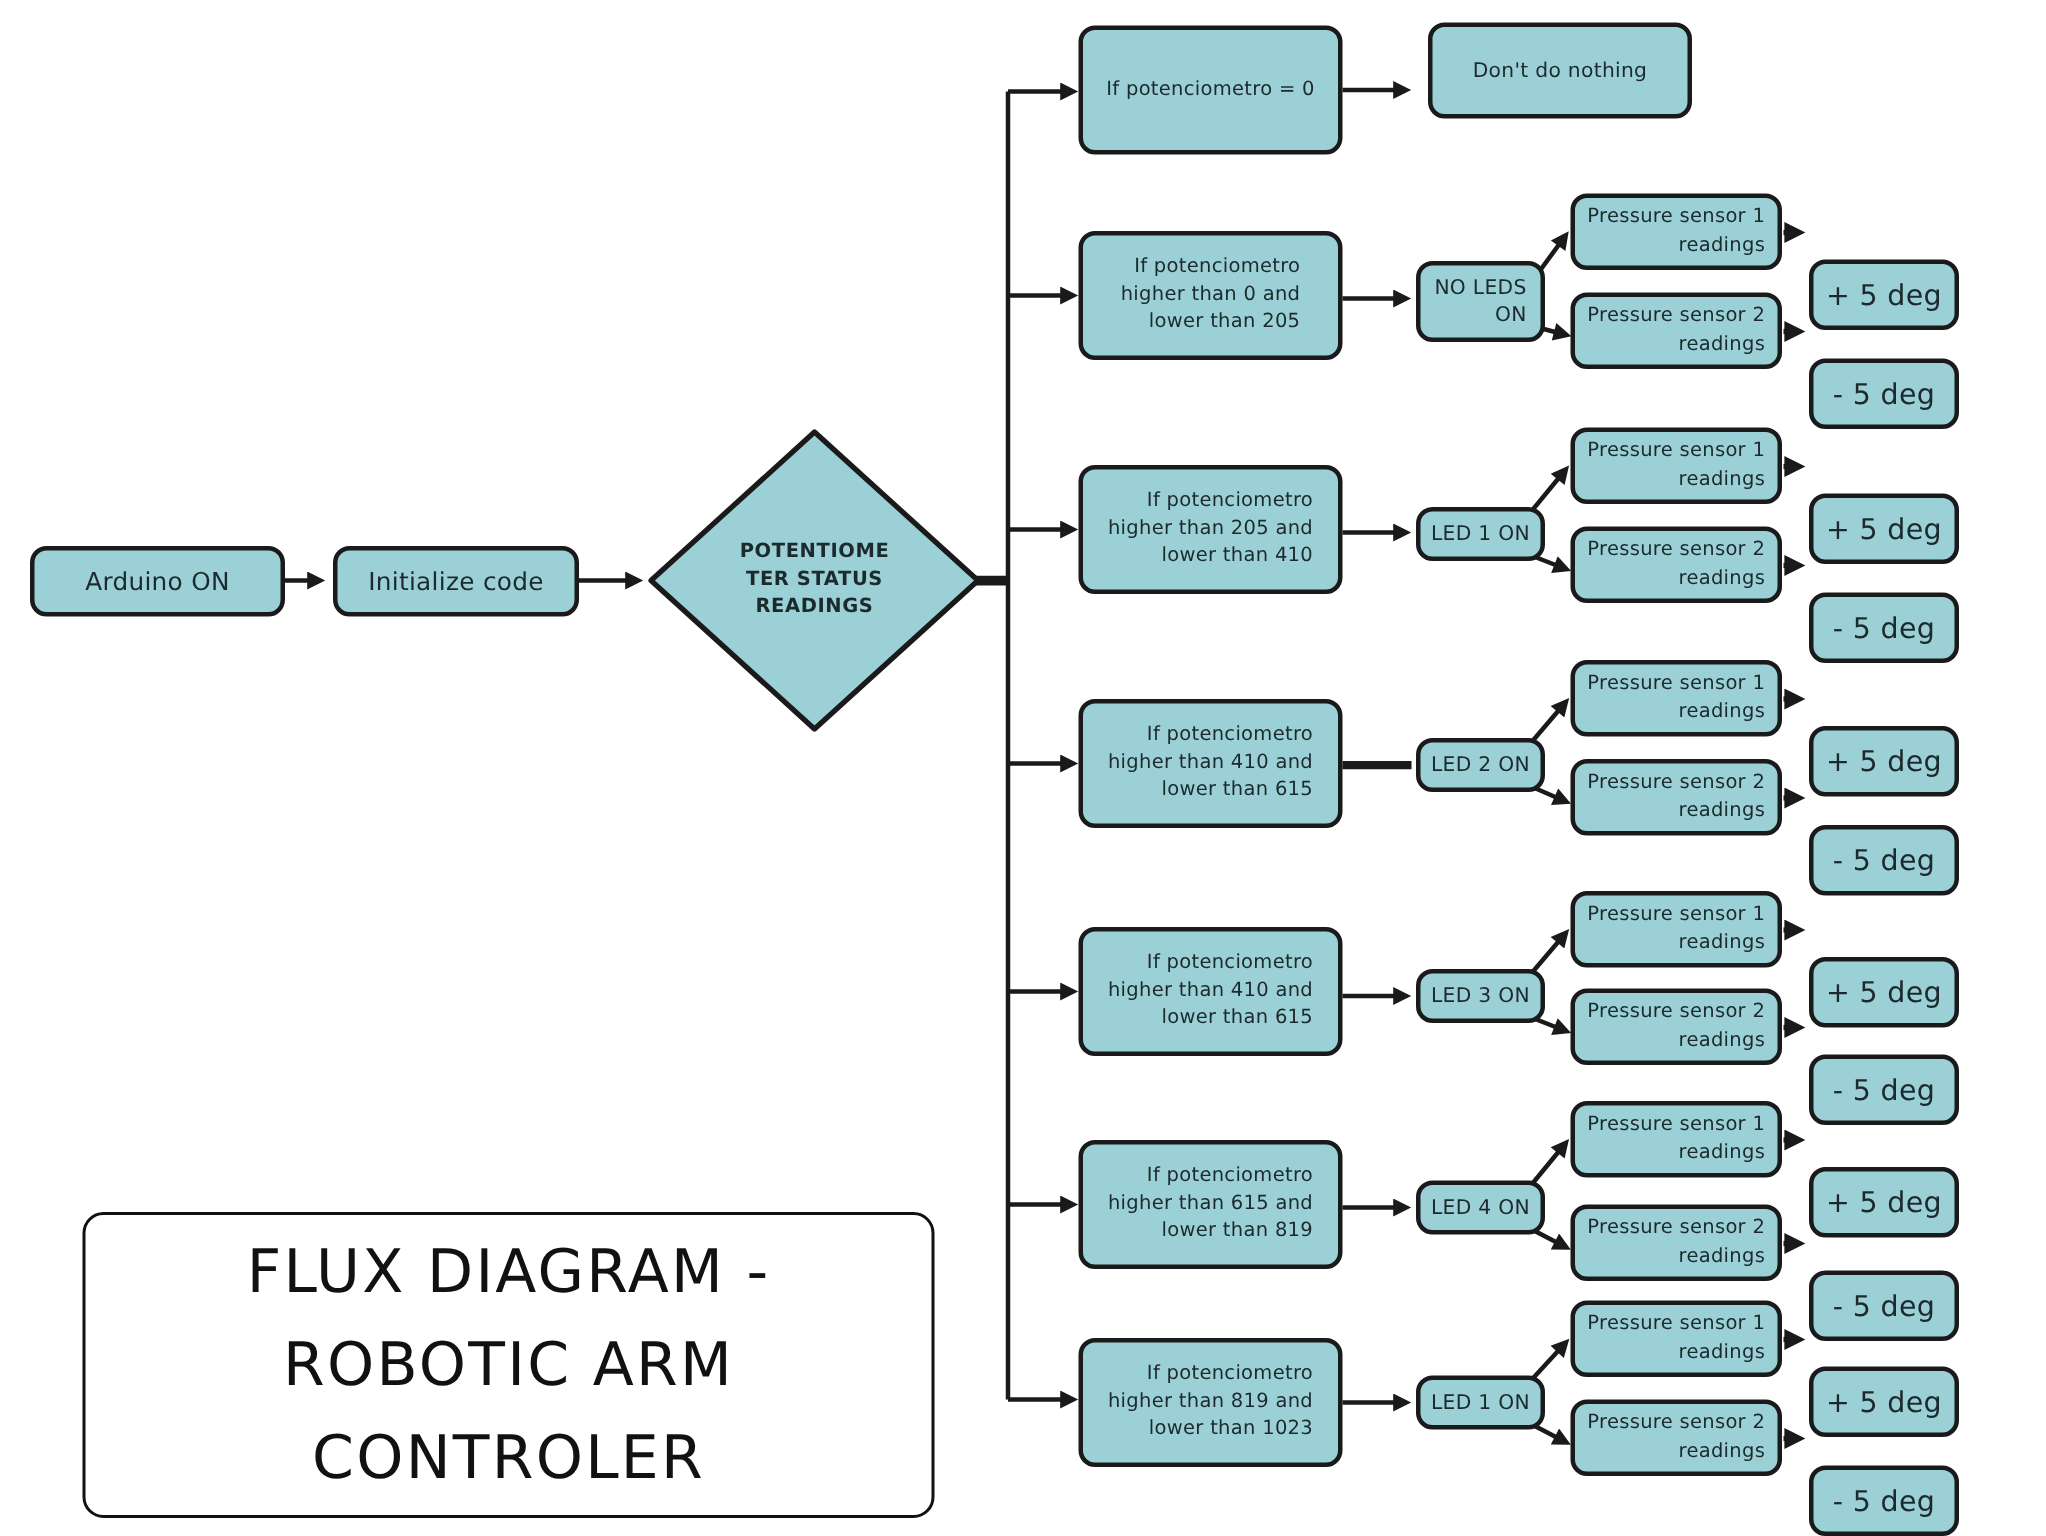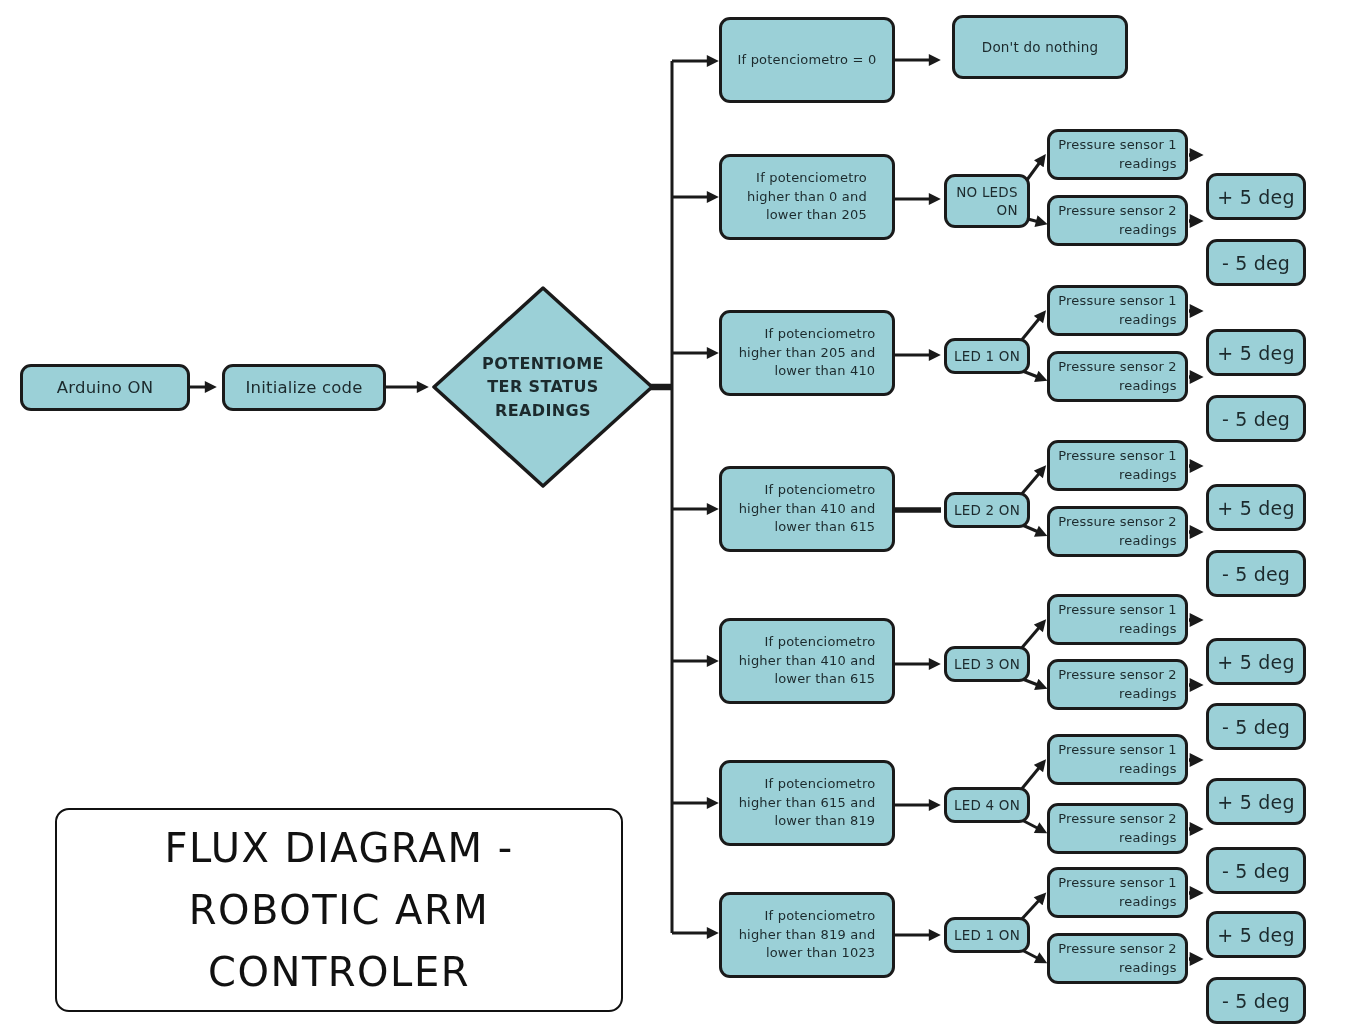--- a/index.html
+++ b/index.html
@@ -9,21 +9,21 @@
   .node{position:absolute;z-index:1;box-sizing:border-box;background:#9bd0d7;border:3px solid #1a1a1a;
         border-radius:11px;display:flex;align-items:center;justify-content:center;text-align:right;
         white-space:pre-line;letter-spacing:0.2px;}
   .startbox{font-size:16.5px;font-weight:400;}
   .cond{font-size:13px;line-height:1.42;padding:4px;}
   .result{font-size:13.5px;}
   .led{font-size:13.5px;line-height:1.35;padding:2px;}
   .sensor{font-size:13px;line-height:1.4;padding:2px;}
   .deg{font-size:19px;margin-top:41px;}
   .diamond-label{position:absolute;z-index:1;display:flex;align-items:center;justify-content:center;
-        text-align:center;white-space:pre-line;font-size:16px;font-weight:600;line-height:1.45;
+        text-align:center;white-space:pre-line;font-size:13px;font-weight:600;line-height:1.45;
         letter-spacing:0.4px;}
   .title-box{position:absolute;z-index:1;left:55px;top:808px;width:568px;height:204px;box-sizing:border-box;
         background:#ffffff;border:2.5px solid #111111;border-radius:14px;display:flex;align-items:center;
         justify-content:center;text-align:center;white-space:pre-line;font-size:40px;font-weight:400;
         letter-spacing:1.5px;line-height:1.55;color:#111111;}
 </style>
 </head>
 <body>
 
 <div class="canvas">

